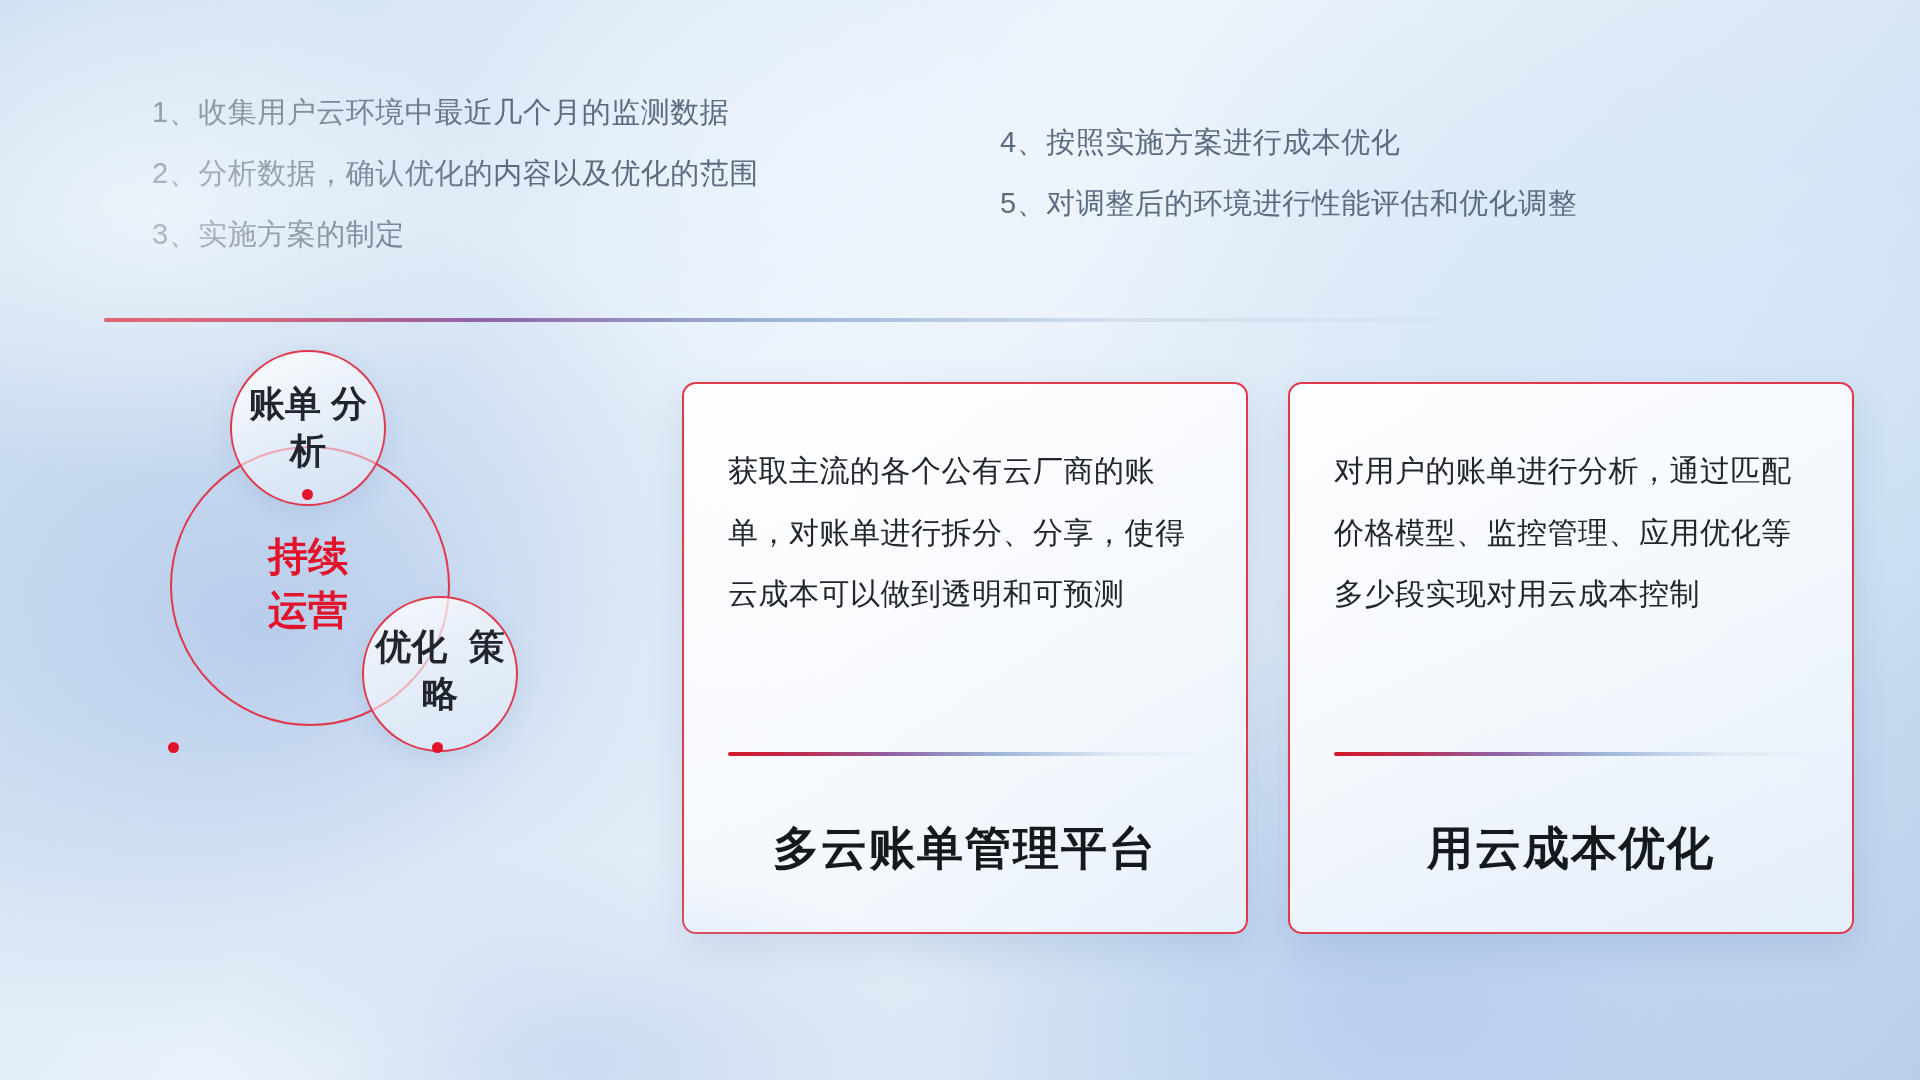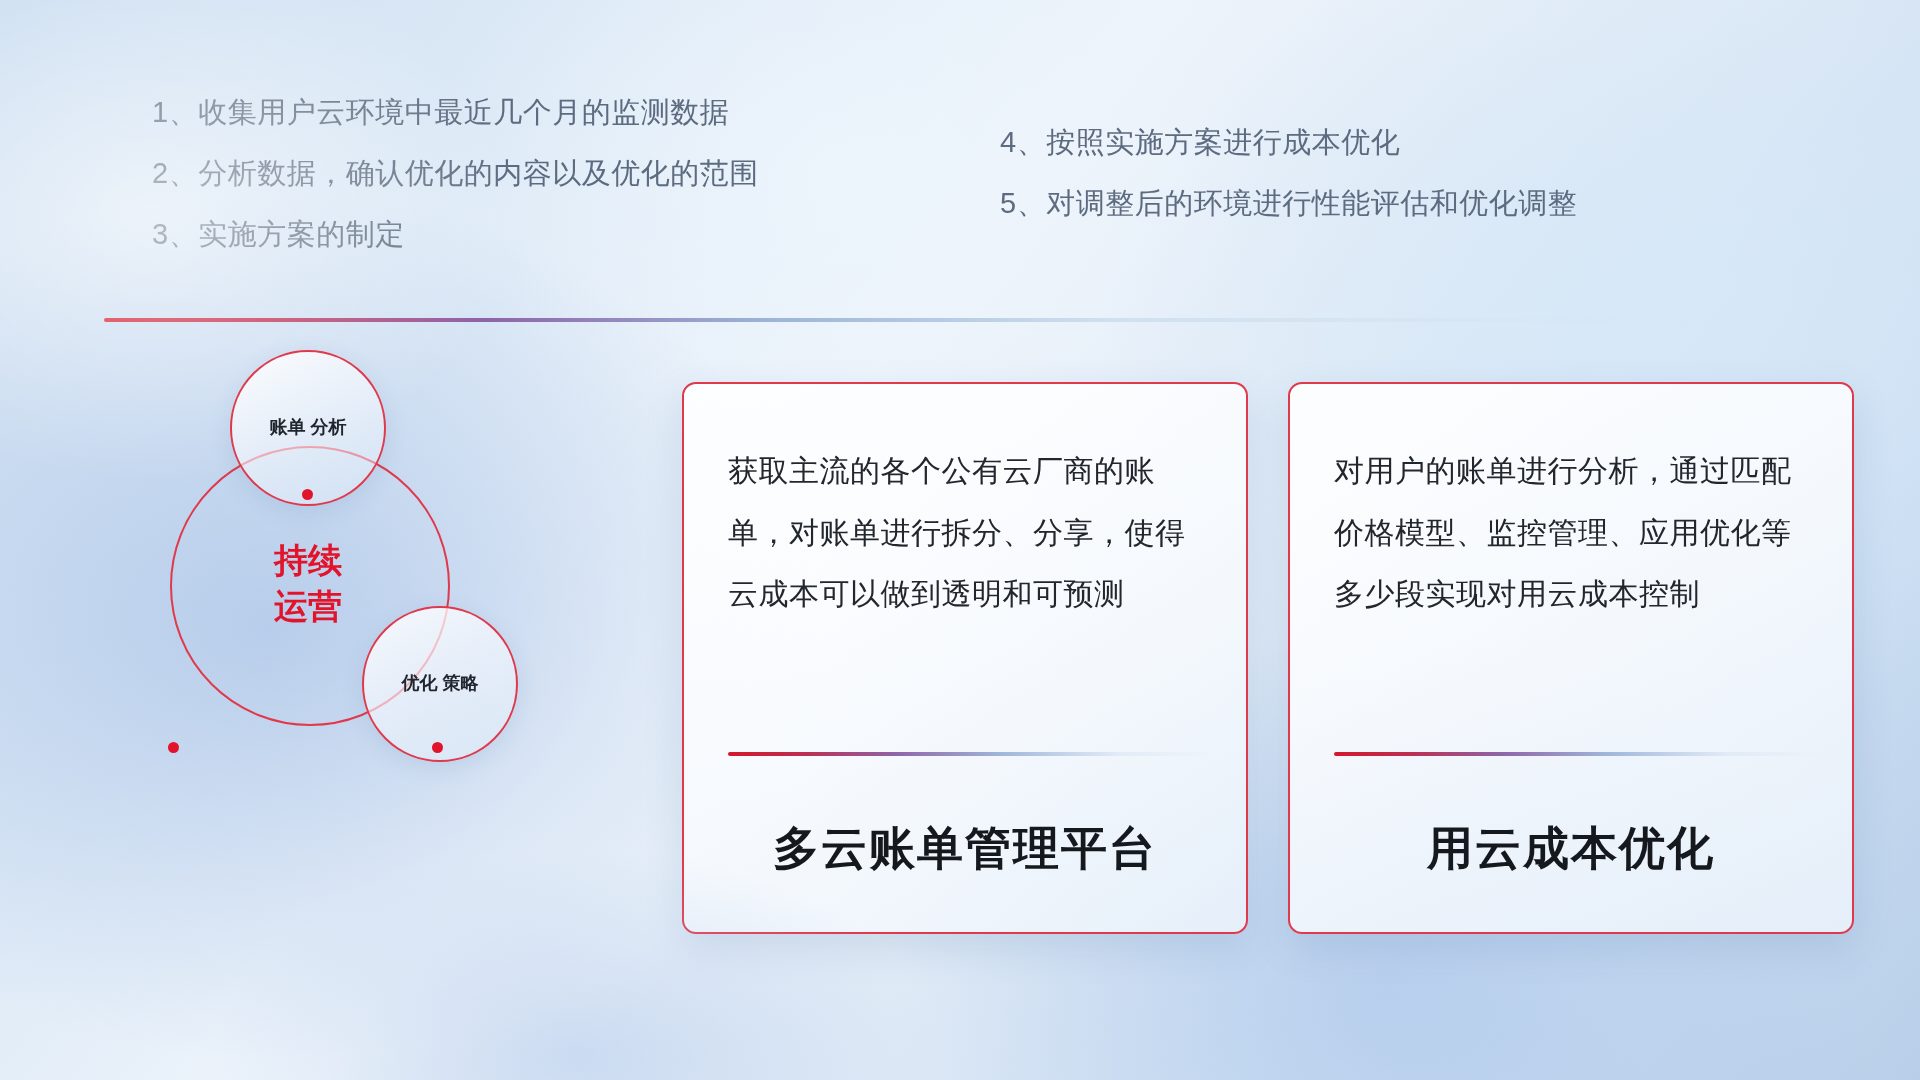--- a/index.html
+++ b/index.html
@@ -72,21 +72,21 @@
     position: absolute;
     border-radius: 50%;
     border: 2.2px solid #e0394c;
     background: linear-gradient(150deg, rgba(255,255,255,0.88) 0%, rgba(247,250,254,0.62) 45%, rgba(226,238,250,0.40) 100%);
     box-shadow: 0 6px 22px rgba(80,120,170,0.14);
     display: flex;
     align-items: center;
     justify-content: center;
     text-align: center;
     color: #21262e;
-    font-size: 18px;
+    font-size: 36px;
     font-weight: bold;
     line-height: 1.30;
   }
   
   #ring-center {
     left: 74px;
     top: 96px;
     width: 276px;
     height: 276px;
     background: transparent;
@@ -102,37 +102,38 @@
   }
   #ring-left {
     left: 2px;
     top: 246px;
     width: 152px;
     height: 152px;
     z-index: 3;
   }
   #ring-right {
     left: 266px;
-    top: 256px;
+    top: 246px;
     width: 152px;
     height: 152px;
     z-index: 3;
+    font-family: Liberation Mono, monospace;
   }
   .center-label {
     position: absolute;
     left: 74px;
     top: 96px;
     width: 276px;
     height: 276px;
     display: flex;
     align-items: center;
     justify-content: center;
     text-align: center;
     color: #e2142c;
-    font-size: 34px;
+    font-size: 40px;
     font-weight: bold;
     line-height: 1.34;
     z-index: 2;
     white-space: pre-line;
   }
   .node-dot {
     position: absolute;
     width: 11px;
     height: 11px;
     border-radius: 50%;

